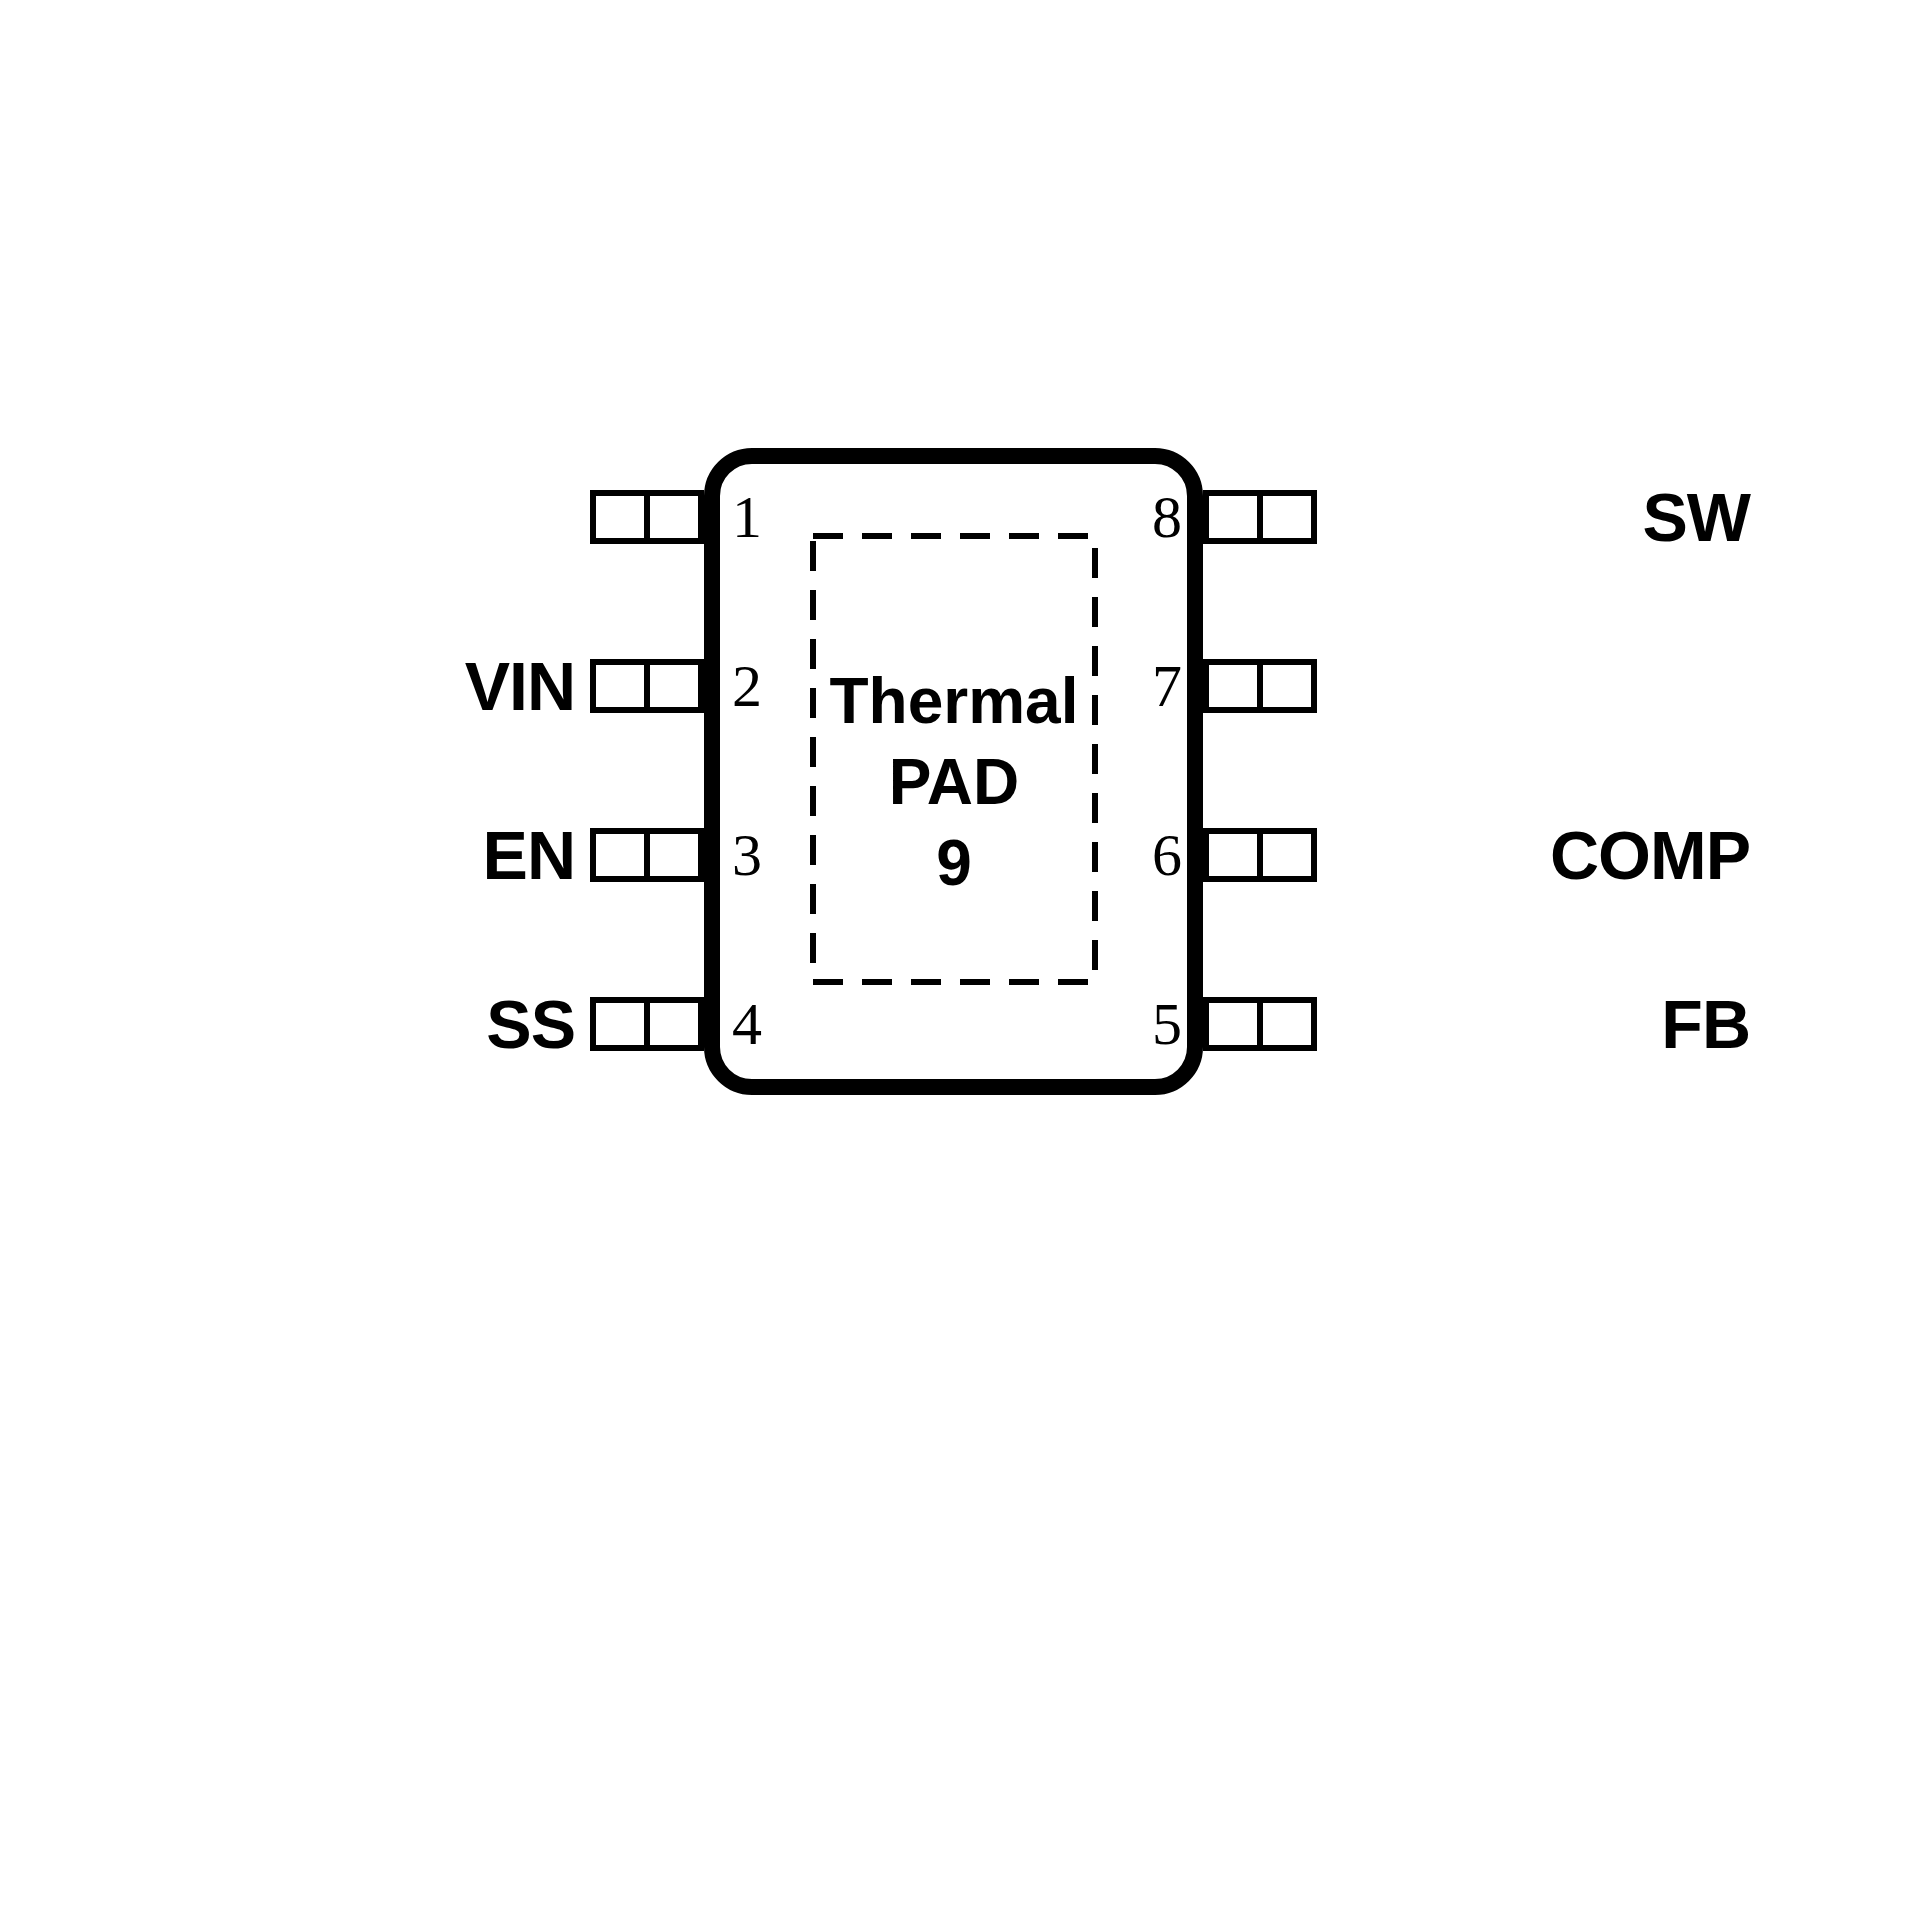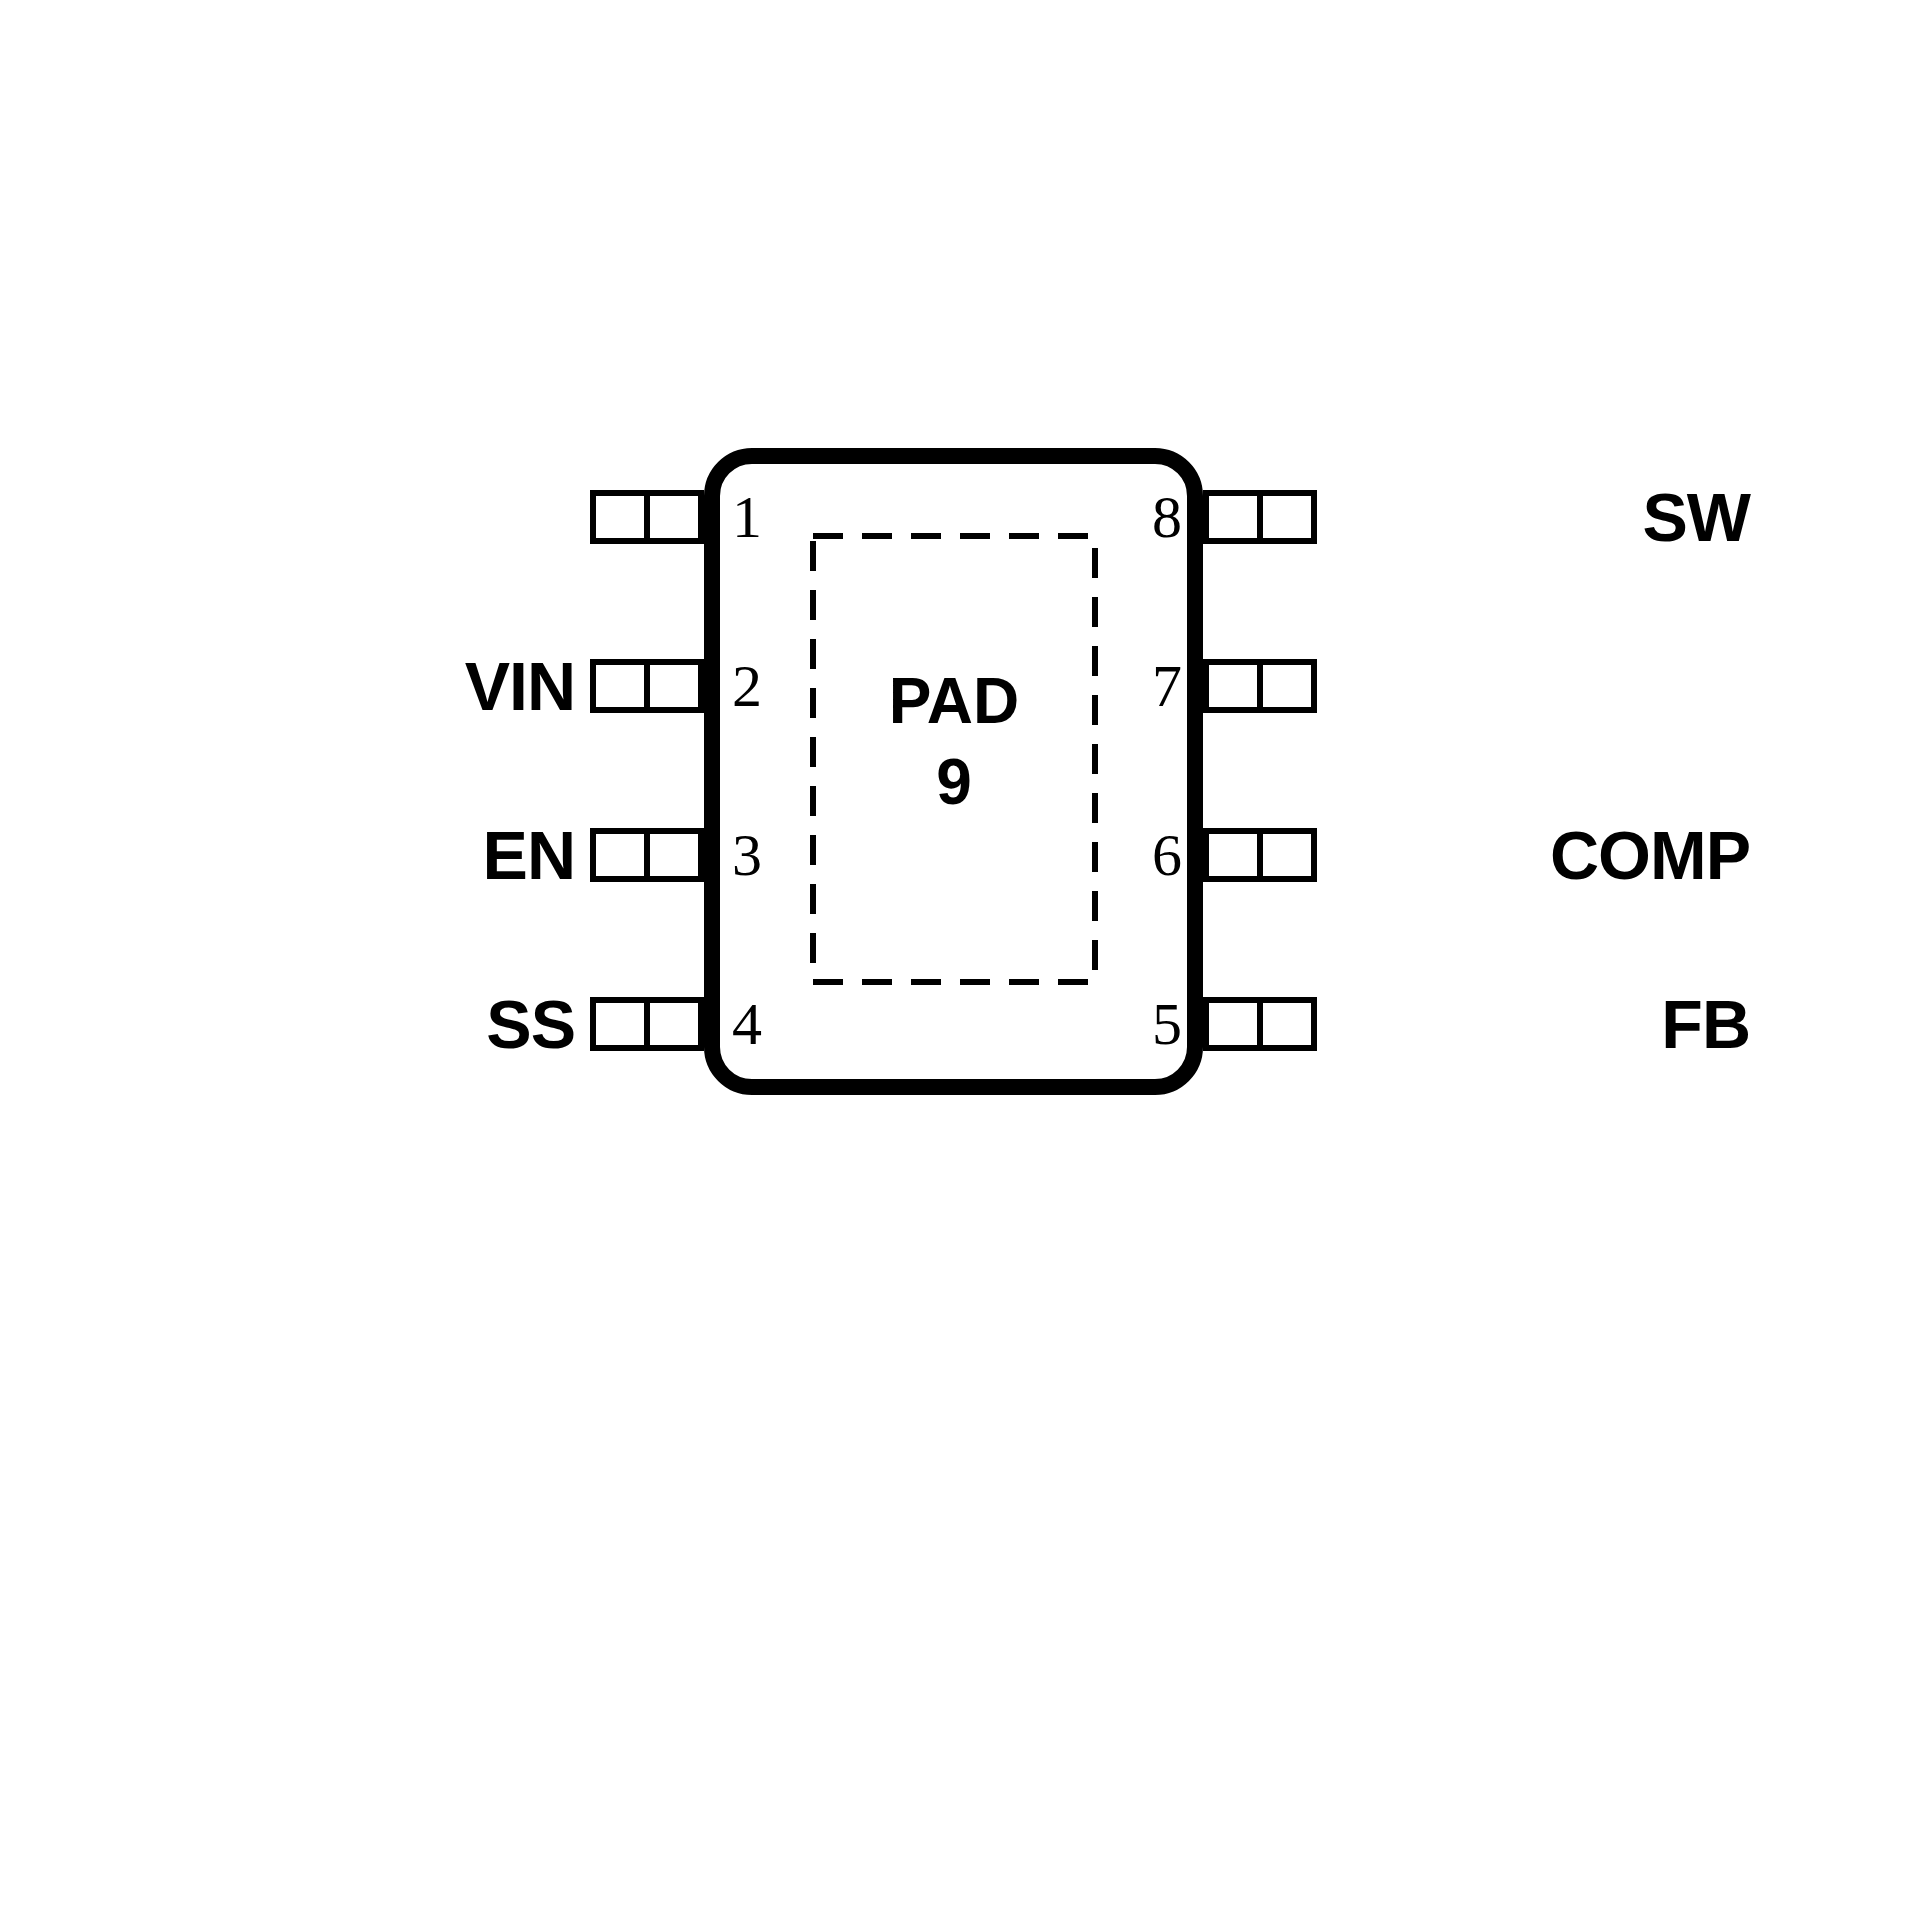--- a/index.html
+++ b/index.html
@@ -91,20 +91,21 @@
 
   <div class="chip-body"></div>
 
   <div class="thermal-pad-outline">
     <svg width="288" height="452" viewBox="0 0 288 452">
       <rect x="3" y="3" width="282" height="446" fill="none" stroke="#000000" stroke-width="6" stroke-dasharray="30 19"></rect>
     </svg>
   </div>
 
   <div class="pad-text">
+    <div>Thermal</div>
     <div>PAD</div>
     <div>9</div>
   </div>
 
   <div class="pin-box left" style="top:490px">
     <div class="pin-cell-divider"></div>
   </div>
   <div class="pin-number left" style="top:481px">1</div>
 
   <div class="pin-label left" style="top:650px">VIN</div>

